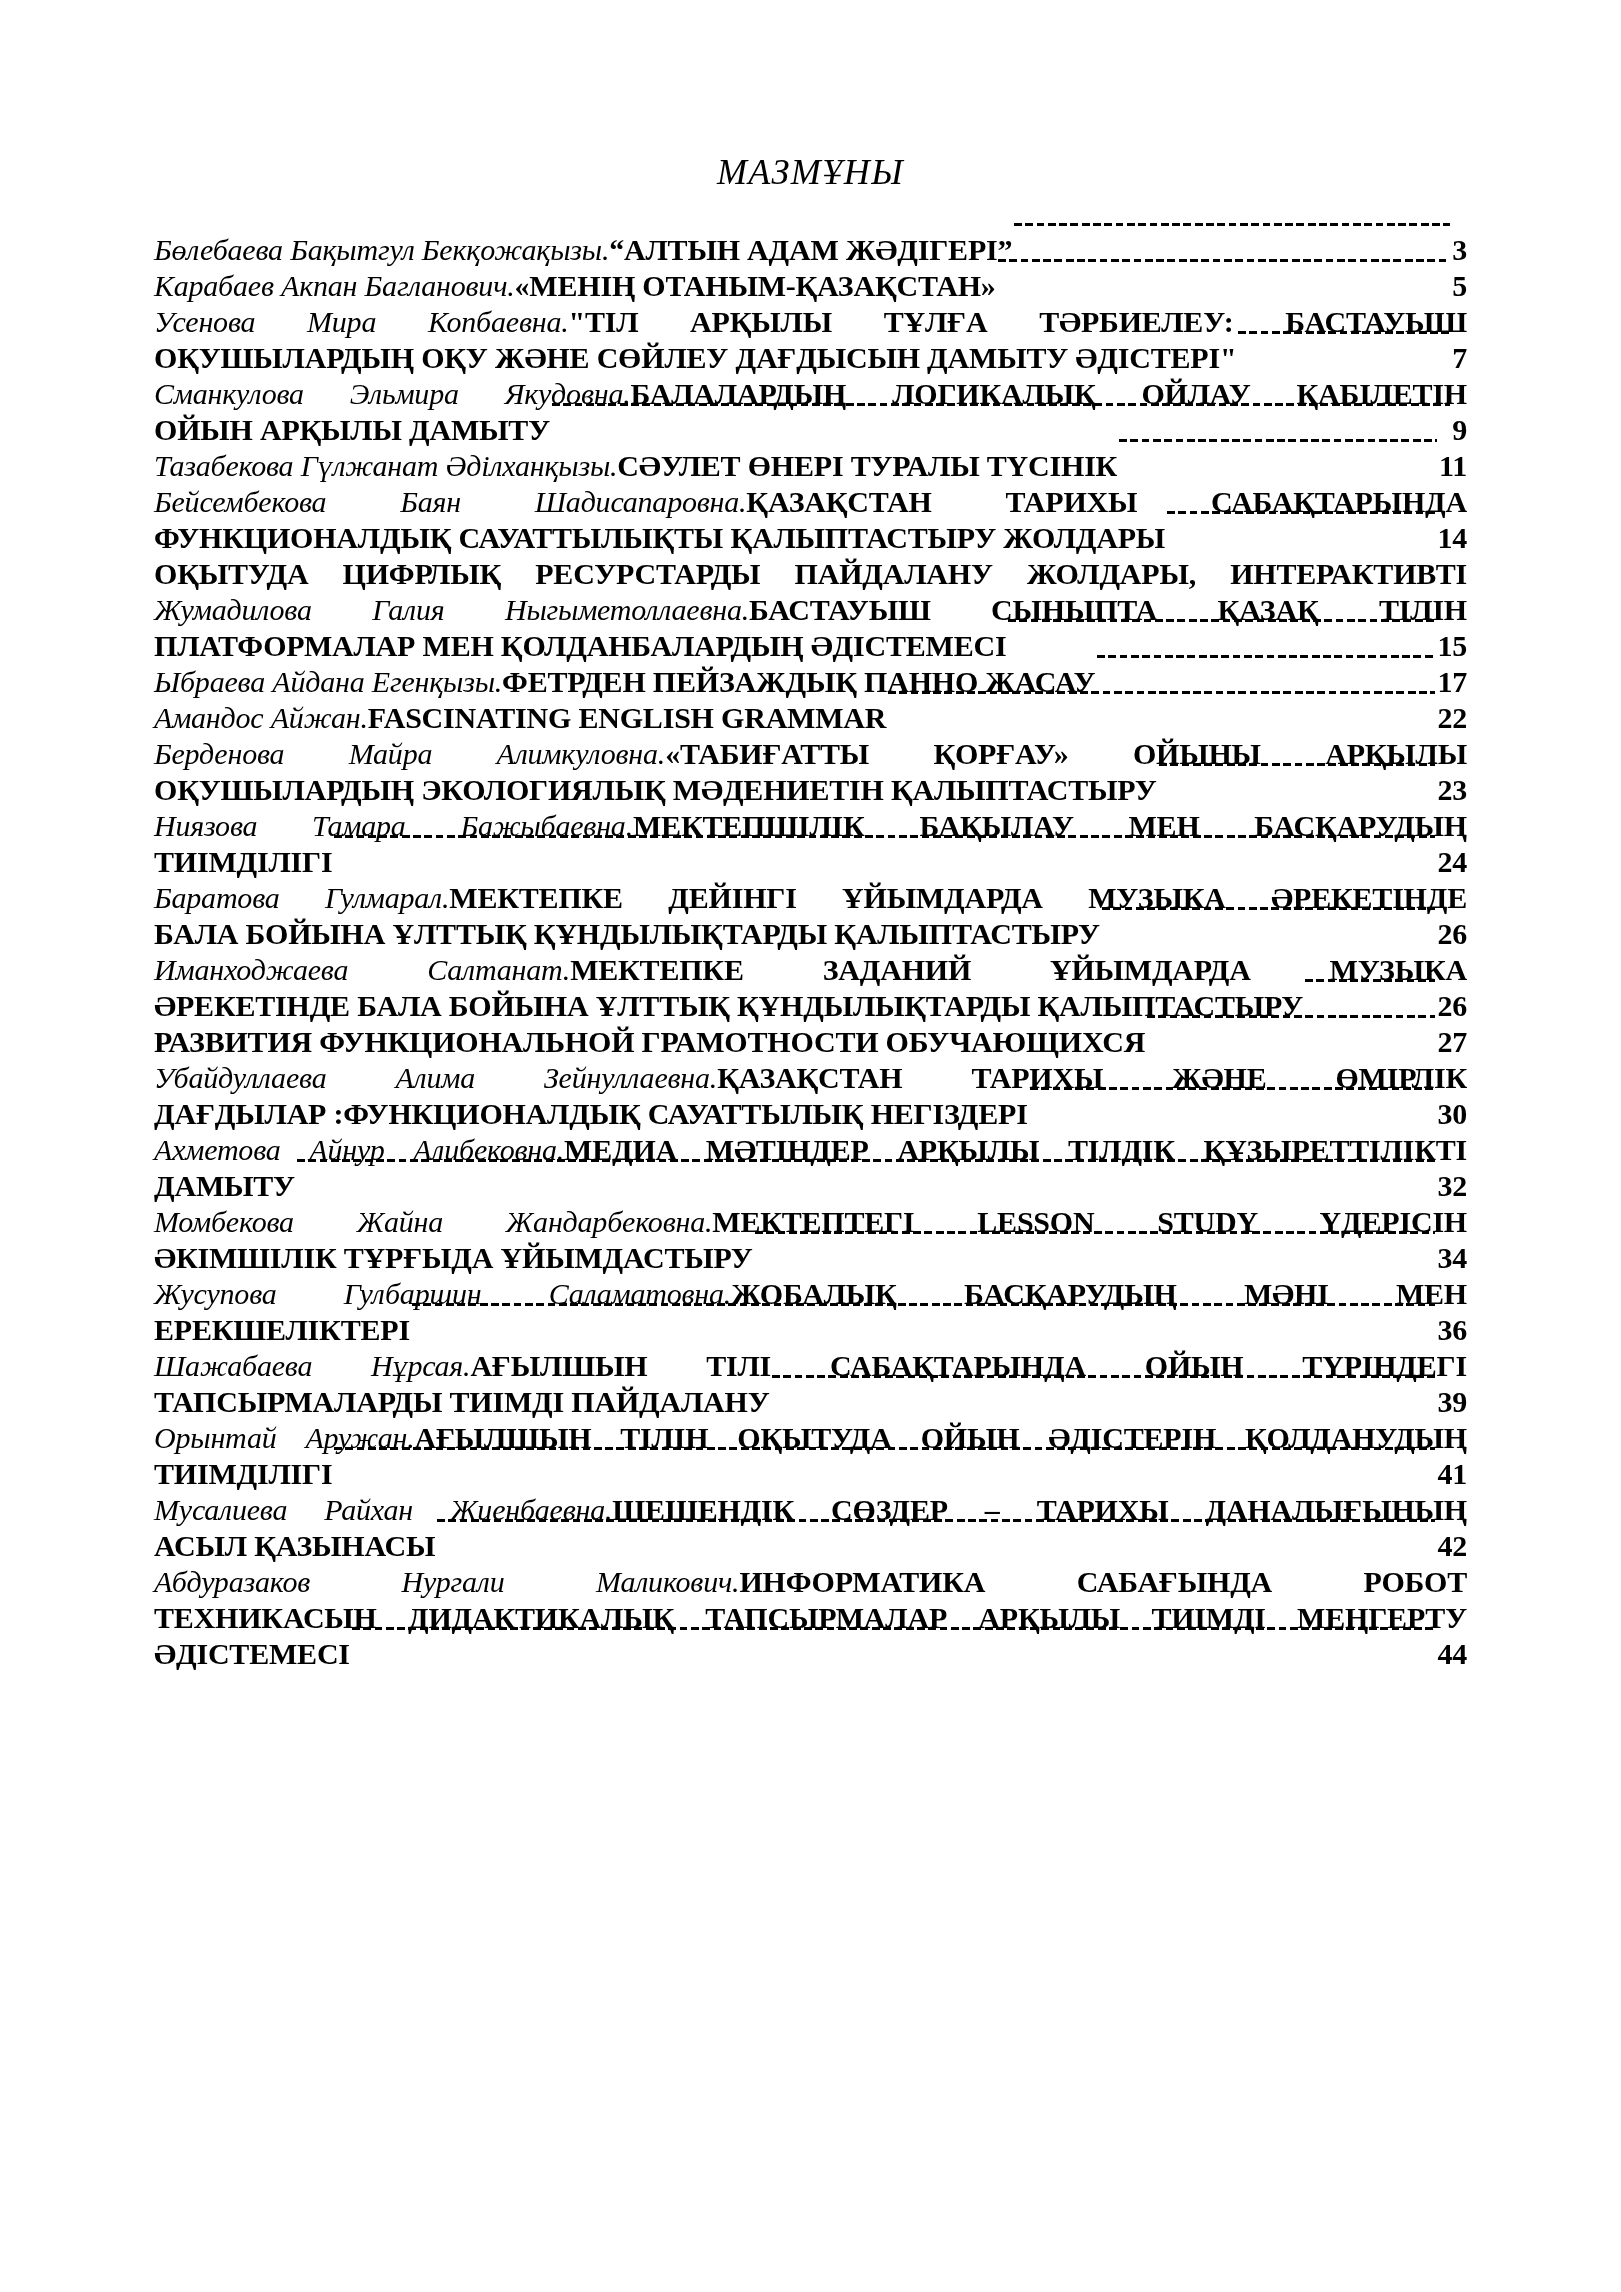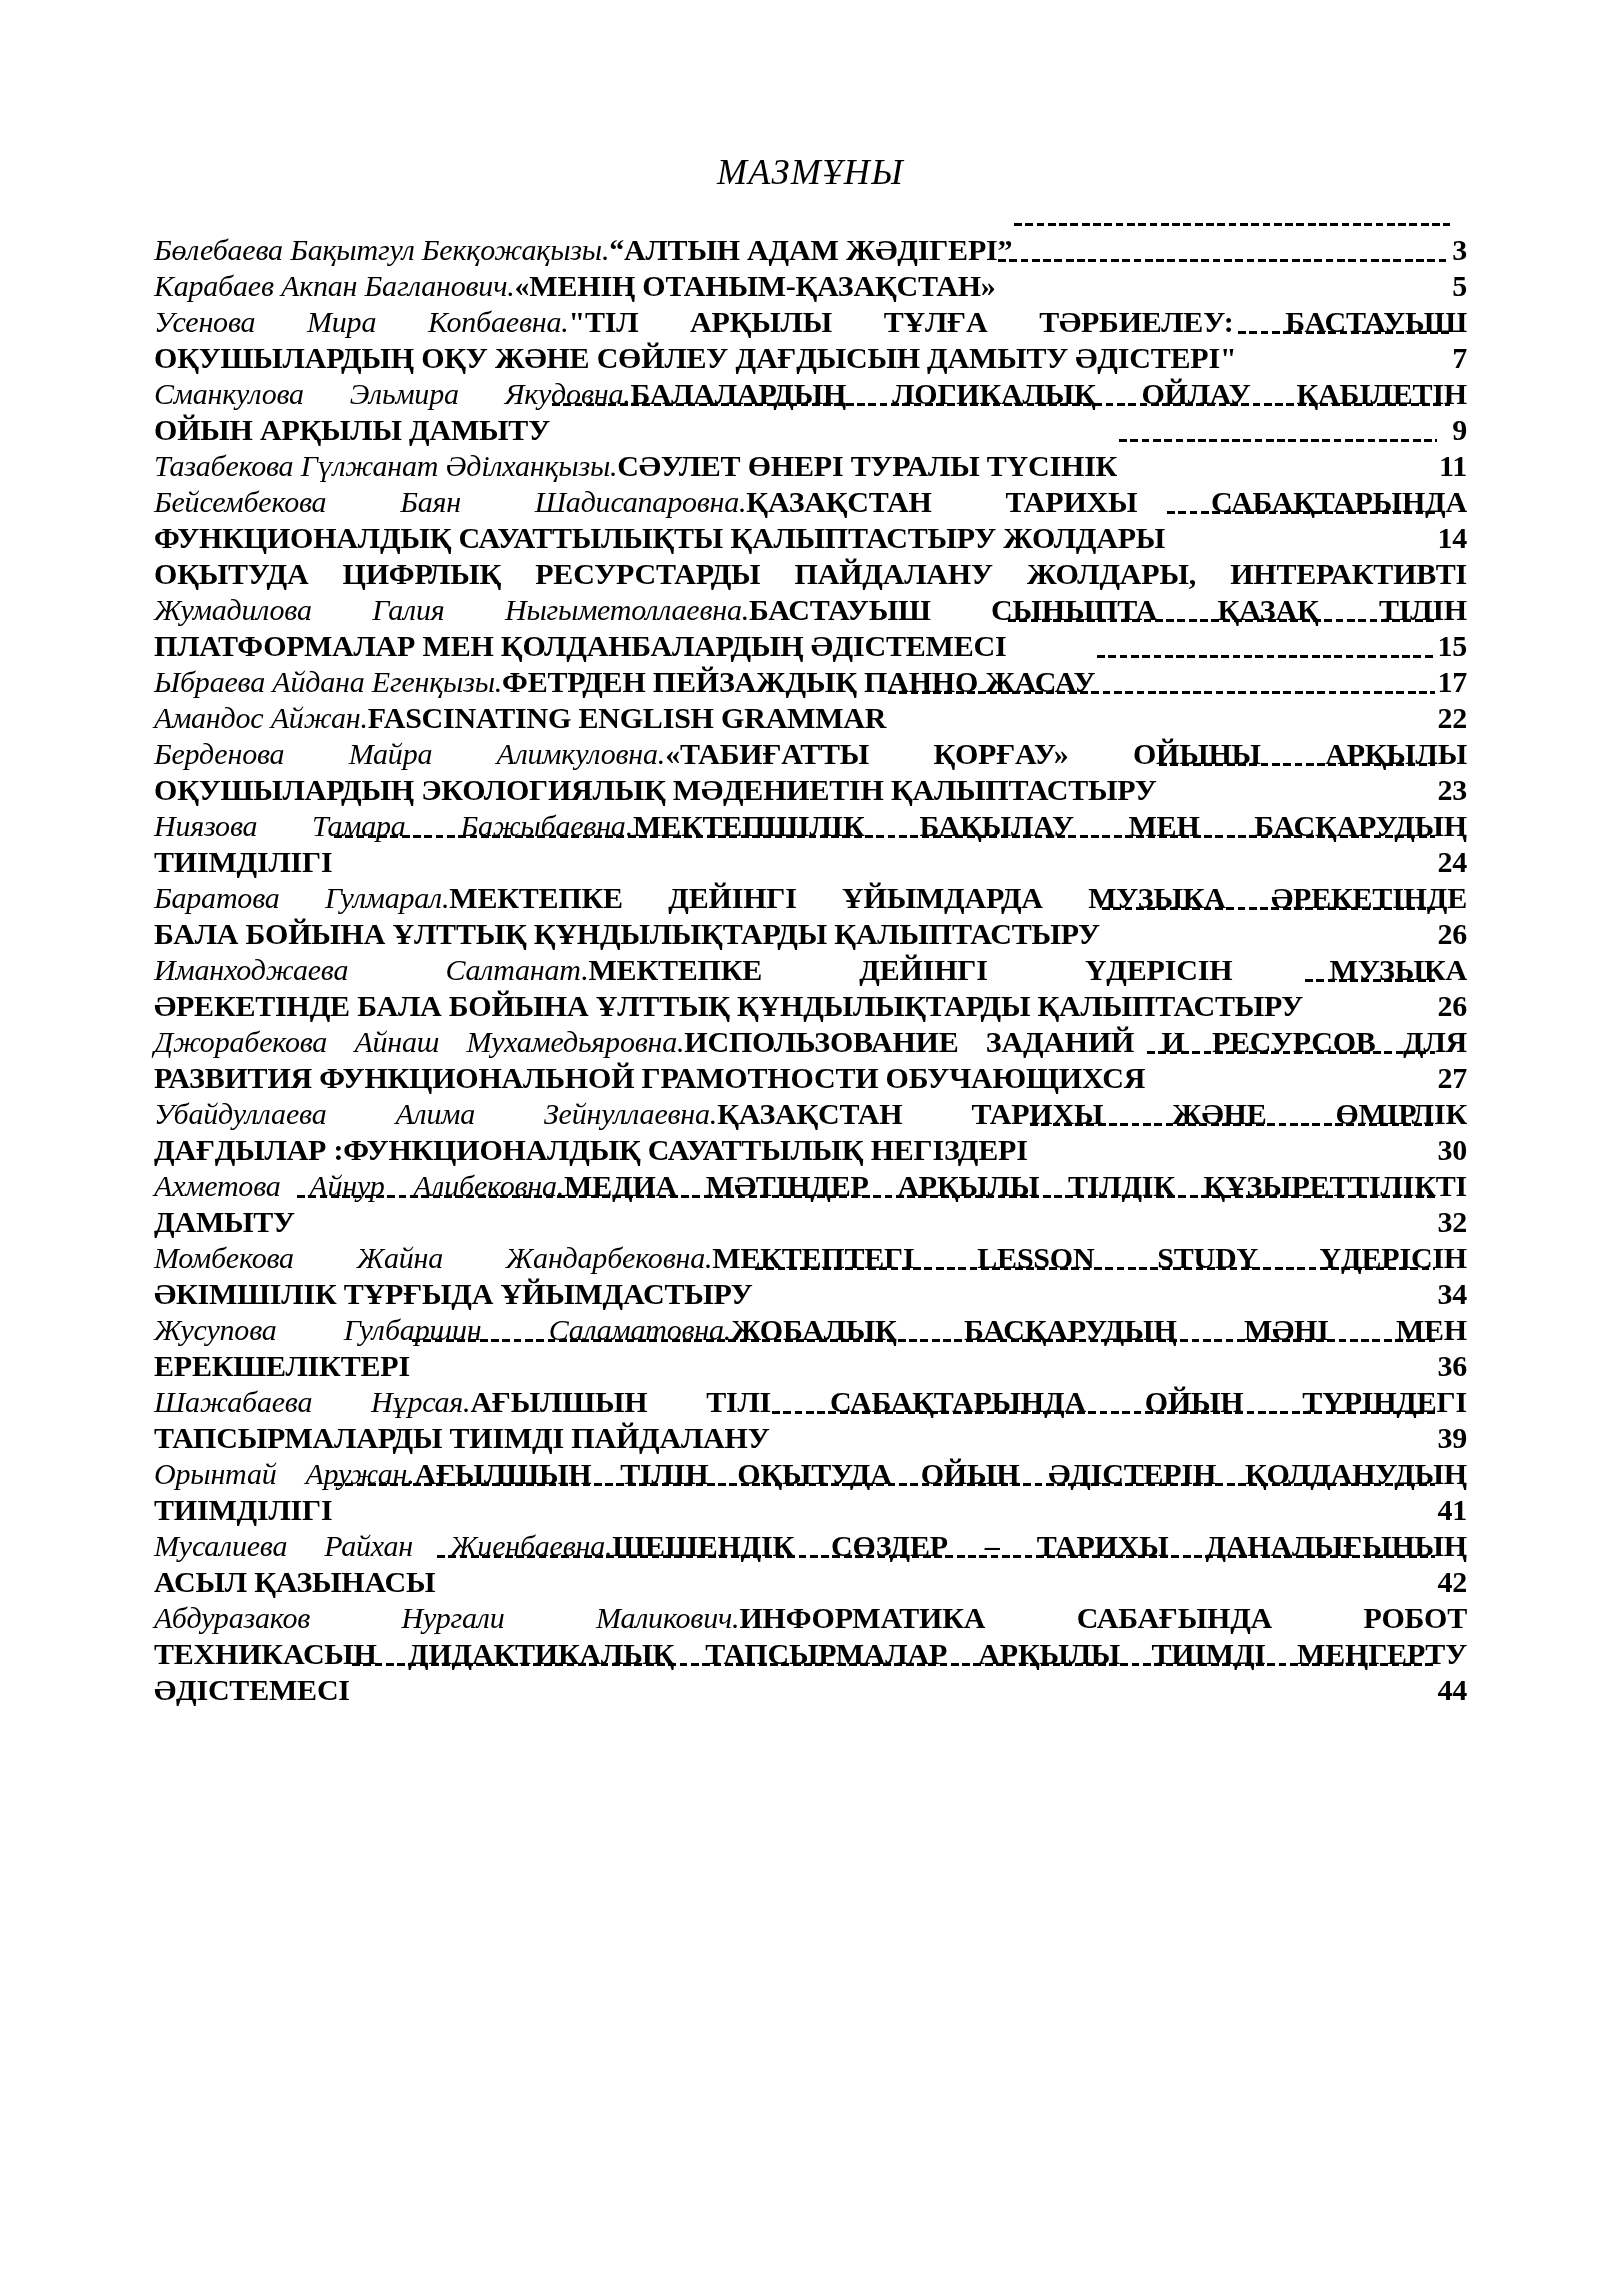--- a/index.html
+++ b/index.html
@@ -152,29 +152,28 @@
       </div>
       <div class="entry">
         <div class="line just"><span class="author">Баратова Гулмарал.</span><span class="btxt">МЕКТЕПКЕ ДЕЙІНГІ ҰЙЫМДАРДА МУЗЫКА ӘРЕКЕТІНДЕ</span></div>
         <div class="line flexline">
           <span class="seg"><span class="btxt">БАЛА БОЙЫНА ҰЛТТЫҚ ҚҰНДЫЛЫҚТАРДЫ ҚАЛЫПТАСТЫРУ</span></span>
           <span class="leader"></span>
           <span class="pagenum">26</span>
         </div>
       </div>
       <div class="entry">
-        <div class="line just"><span class="author">Иманходжаева Салтанат.</span><span class="btxt">МЕКТЕПКЕ ДЕЙІНГІ ҮДЕРІСІН МУЗЫКА</span></div>
+        <div class="line just"><span class="author">Иманходжаева Салтанат.</span><span class="btxt">МЕКТЕПКЕ ЗАДАНИЙ ҰЙЫМДАРДА МУЗЫКА</span></div>
         <div class="line flexline">
           <span class="seg"><span class="btxt">ӘРЕКЕТІНДЕ БАЛА БОЙЫНА ҰЛТТЫҚ ҚҰНДЫЛЫҚТАРДЫ ҚАЛЫПТАСТЫРУ</span></span>
           <span class="leader"></span>
           <span class="pagenum">26</span>
         </div>
       </div>
       <div class="entry">
-        <div class="line just"><span class="author">Джорабекова Айнаш Мухамедьяровна.</span><span class="btxt">ИСПОЛЬЗОВАНИЕ ЗАДАНИЙ И РЕСУРСОВ ДЛЯ</span></div>
         <div class="line flexline">
           <span class="seg"><span class="btxt">РАЗВИТИЯ ФУНКЦИОНАЛЬНОЙ ГРАМОТНОСТИ ОБУЧАЮЩИХСЯ</span></span>
           <span class="leader"></span>
           <span class="pagenum">27</span>
         </div>
       </div>
       <div class="entry">
         <div class="line just"><span class="author">Убайдуллаева Алима Зейнуллаевна.</span><span class="btxt">ҚАЗАҚСТАН ТАРИХЫ ЖӘНЕ ӨМІРЛІК</span></div>
         <div class="line flexline">
           <span class="seg"><span class="btxt">ДАҒДЫЛАР :ФУНКЦИОНАЛДЫҚ САУАТТЫЛЫҚ НЕГІЗДЕРІ</span></span>

